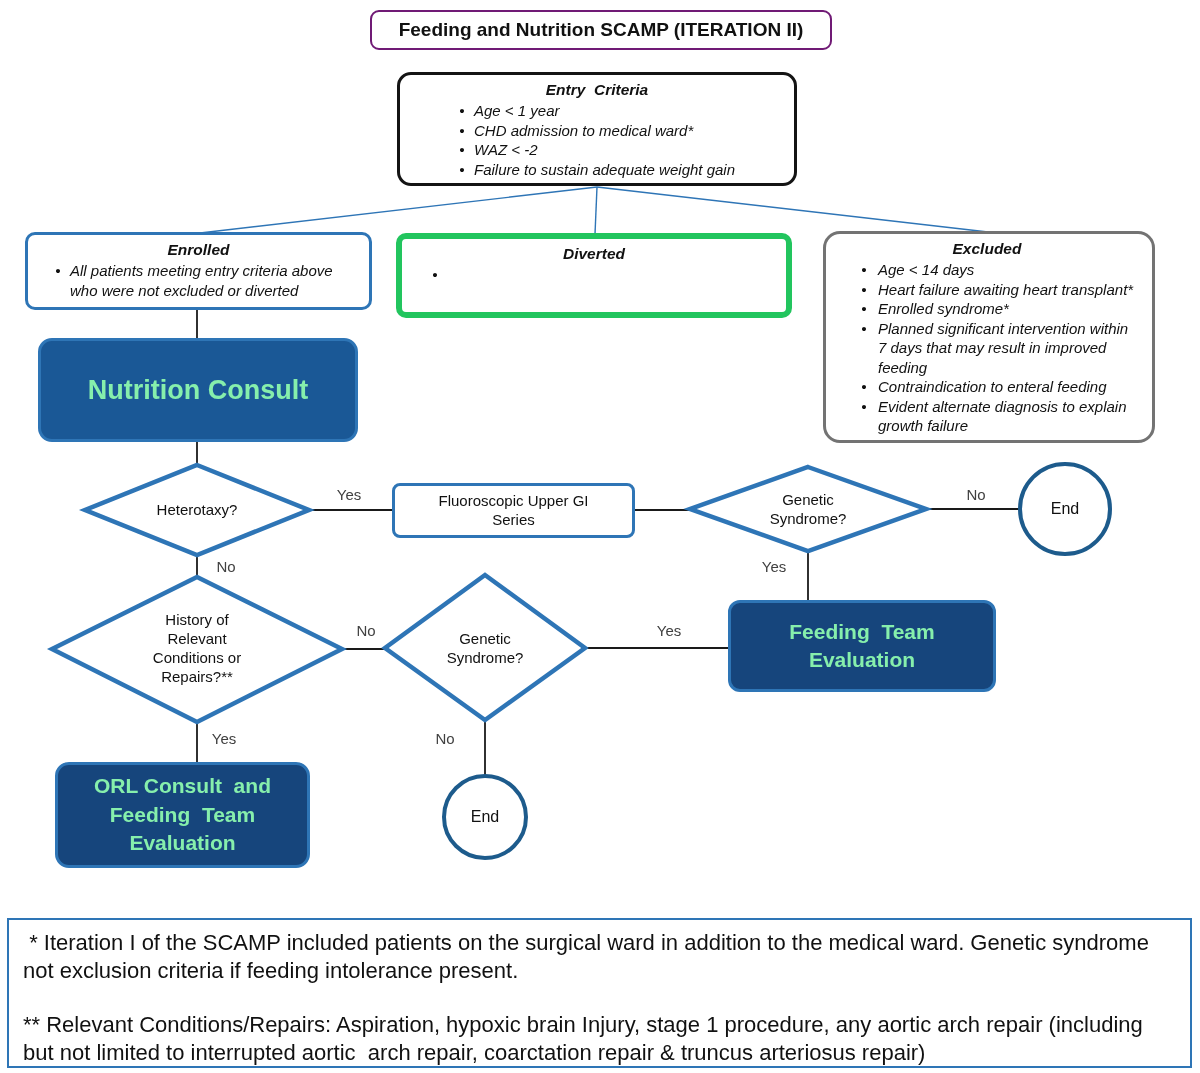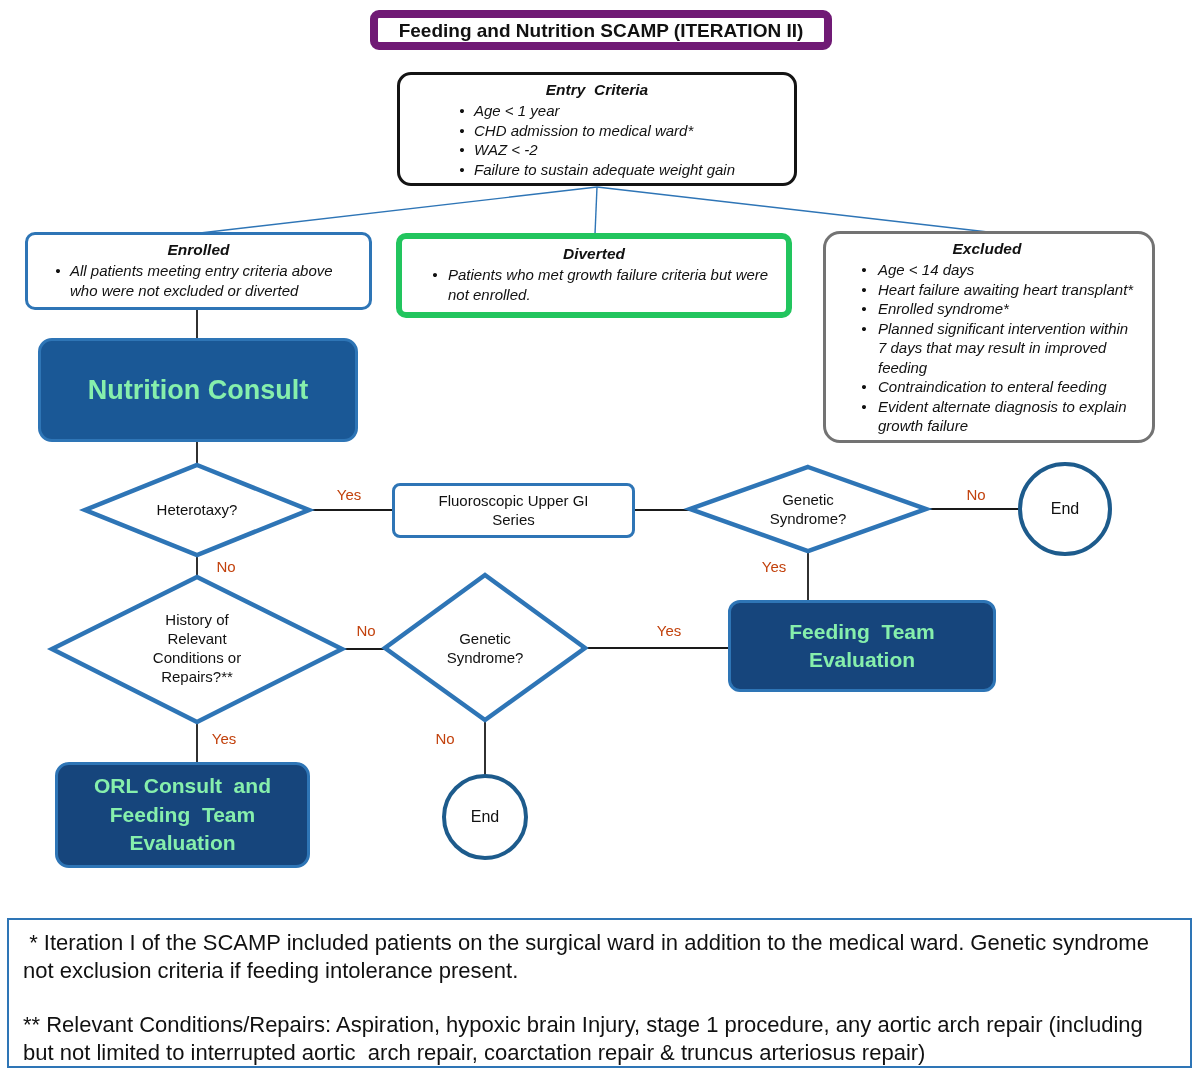--- a/index.html
+++ b/index.html
@@ -3,22 +3,22 @@
 <meta charset="utf-8">
 <style>
   html,body{margin:0;padding:0;background:#ffffff;}
   .canvas{
     position:relative;width:1200px;height:1073px;background:#ffffff;
     font-family:"Liberation Sans", sans-serif;color:#111;overflow:hidden;
   }
   .layer{position:absolute;left:0;top:0;z-index:0;}
   .node{position:absolute;box-sizing:border-box;z-index:2;}
 
-  .title-box{left:370px;top:10px;width:462px;height:40px;border:8px solid #701a75;border-radius:9px;
-    display:flex;align-items:flex-end;justify-content:center;font-weight:bold;font-size:19px;white-space:pre-wrap;background:#fff;}
+  .title-box{left:370px;top:10px;width:462px;height:40px;border:2px solid #701a75;border-radius:9px;
+    display:flex;align-items:center;justify-content:center;font-weight:bold;font-size:19px;white-space:pre-wrap;background:#fff;}
 
   .criteria-box{background:#fff;padding:5px 8px 4px 8px;font-size:15px;line-height:1.3;font-style:italic;}
   .crit-heading{font-weight:bold;text-align:center;font-size:15.5px;white-space:pre-wrap;margin-bottom:1px;}
   ul.crit-list{list-style:none;margin:0;padding:0;}
   .crit-list li{display:flex;}
   .bullet{flex:0 0 auto;text-align:center;}
   .btxt{flex:1 1 auto;}
 
   .entry-box{left:397px;top:72px;width:400px;height:114px;border:3px solid #141414;border-radius:14px;}
   .entry-box .bullet{width:24px;margin-left:42px;}
@@ -42,21 +42,21 @@
     display:flex;align-items:center;justify-content:center;font-size:16px;}
   .end-right{left:1018px;top:462px;width:94px;height:94px;}
   .end-bottom{left:442px;top:774px;width:86px;height:86px;}
 
   .diamond-label{position:absolute;z-index:3;text-align:center;font-size:15px;line-height:1.27;white-space:pre-wrap;}
   .dl-heterotaxy{left:117px;top:500px;width:160px;}
   .dl-gs-top{left:748px;top:490px;width:120px;}
   .dl-history{left:122px;top:610px;width:150px;}
   .dl-gs-bottom{left:425px;top:629px;width:120px;}
 
-  .elabel{position:absolute;z-index:3;width:44px;text-align:center;font-size:15px;color:#c2410c;}
+  .elabel{position:absolute;z-index:3;width:44px;text-align:center;font-size:15px;color:#404040;}
   .l-yes1{left:327px;top:486px;}
   .l-no1{left:204px;top:558px;}
   .l-no2{left:954px;top:486px;}
   .l-yes2{left:752px;top:558px;}
   .l-no3{left:344px;top:622px;}
   .l-yes3{left:647px;top:622px;}
   .l-yes4{left:202px;top:730px;}
   .l-no4{left:423px;top:730px;}
 
   .footnote-box{left:7px;top:918px;width:1185px;height:150px;border:2px solid #2E75B6;background:#fff;
@@ -127,21 +127,20 @@
           <span class="btxt">All patients meeting entry criteria above who were not excluded or diverted</span>
         </li>
     </ul>
   </div>
 
   <div class="node criteria-box diverted-box">
     <div class="crit-heading">Diverted</div>
     <ul class="crit-list">
       <li>
           <span class="bullet">•</span>
-          <span class="btxt">Patients who met growth failure criteria but were not enrolled.</span>
         </li>
     </ul>
   </div>
 
   <div class="node criteria-box excluded-box">
     <div class="crit-heading">Excluded</div>
     <ul class="crit-list">
       <li>
           <span class="bullet">•</span>
           <span class="btxt">Age &lt; 14 days</span>

